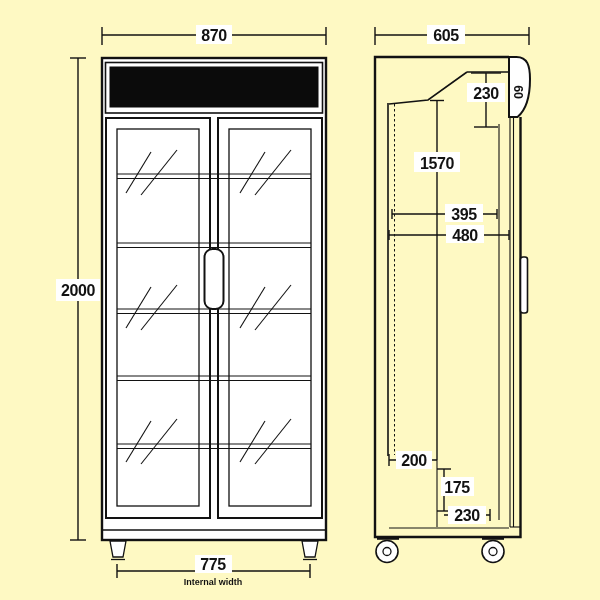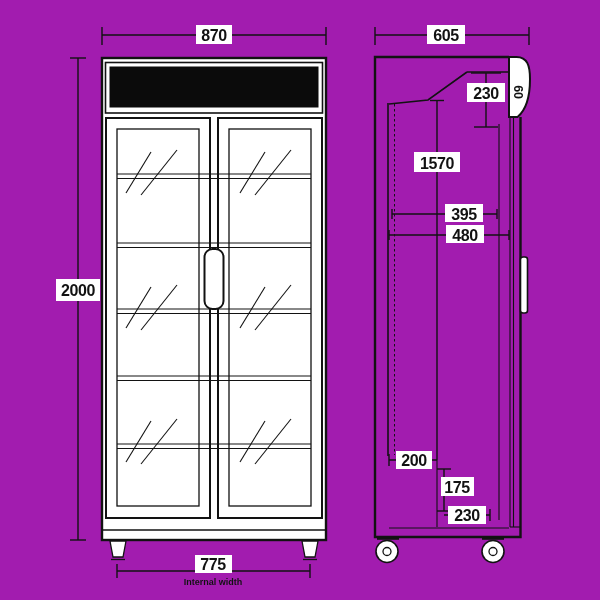--- a/index.html
+++ b/index.html
@@ -1,16 +1,16 @@
 <!DOCTYPE html>
 <html><head>
 <meta charset="utf-8">
 <style>
   html,body{margin:0;padding:0;background:#fff;}
-  .stage{width:600px;height:600px;background:#a21caf;position:relative;overflow:hidden;}
+  .stage{width:600px;height:600px;background:#fef9c3;position:relative;overflow:hidden;}
   svg{display:block;}
   .ln{stroke:#121212;fill:none;stroke-linecap:butt;}
   .s25{stroke-width:2.4;}
   .s2{stroke-width:2;}
   .s16{stroke-width:1.6;}
   .s13{stroke-width:1.3;}
   .s12{stroke-width:1.1;}
   .dim{stroke:#121212;stroke-width:1.4;fill:none;}
   .mask{fill:#ffffff;stroke:none;}
   .fillwhite{fill:#ffffff;}

